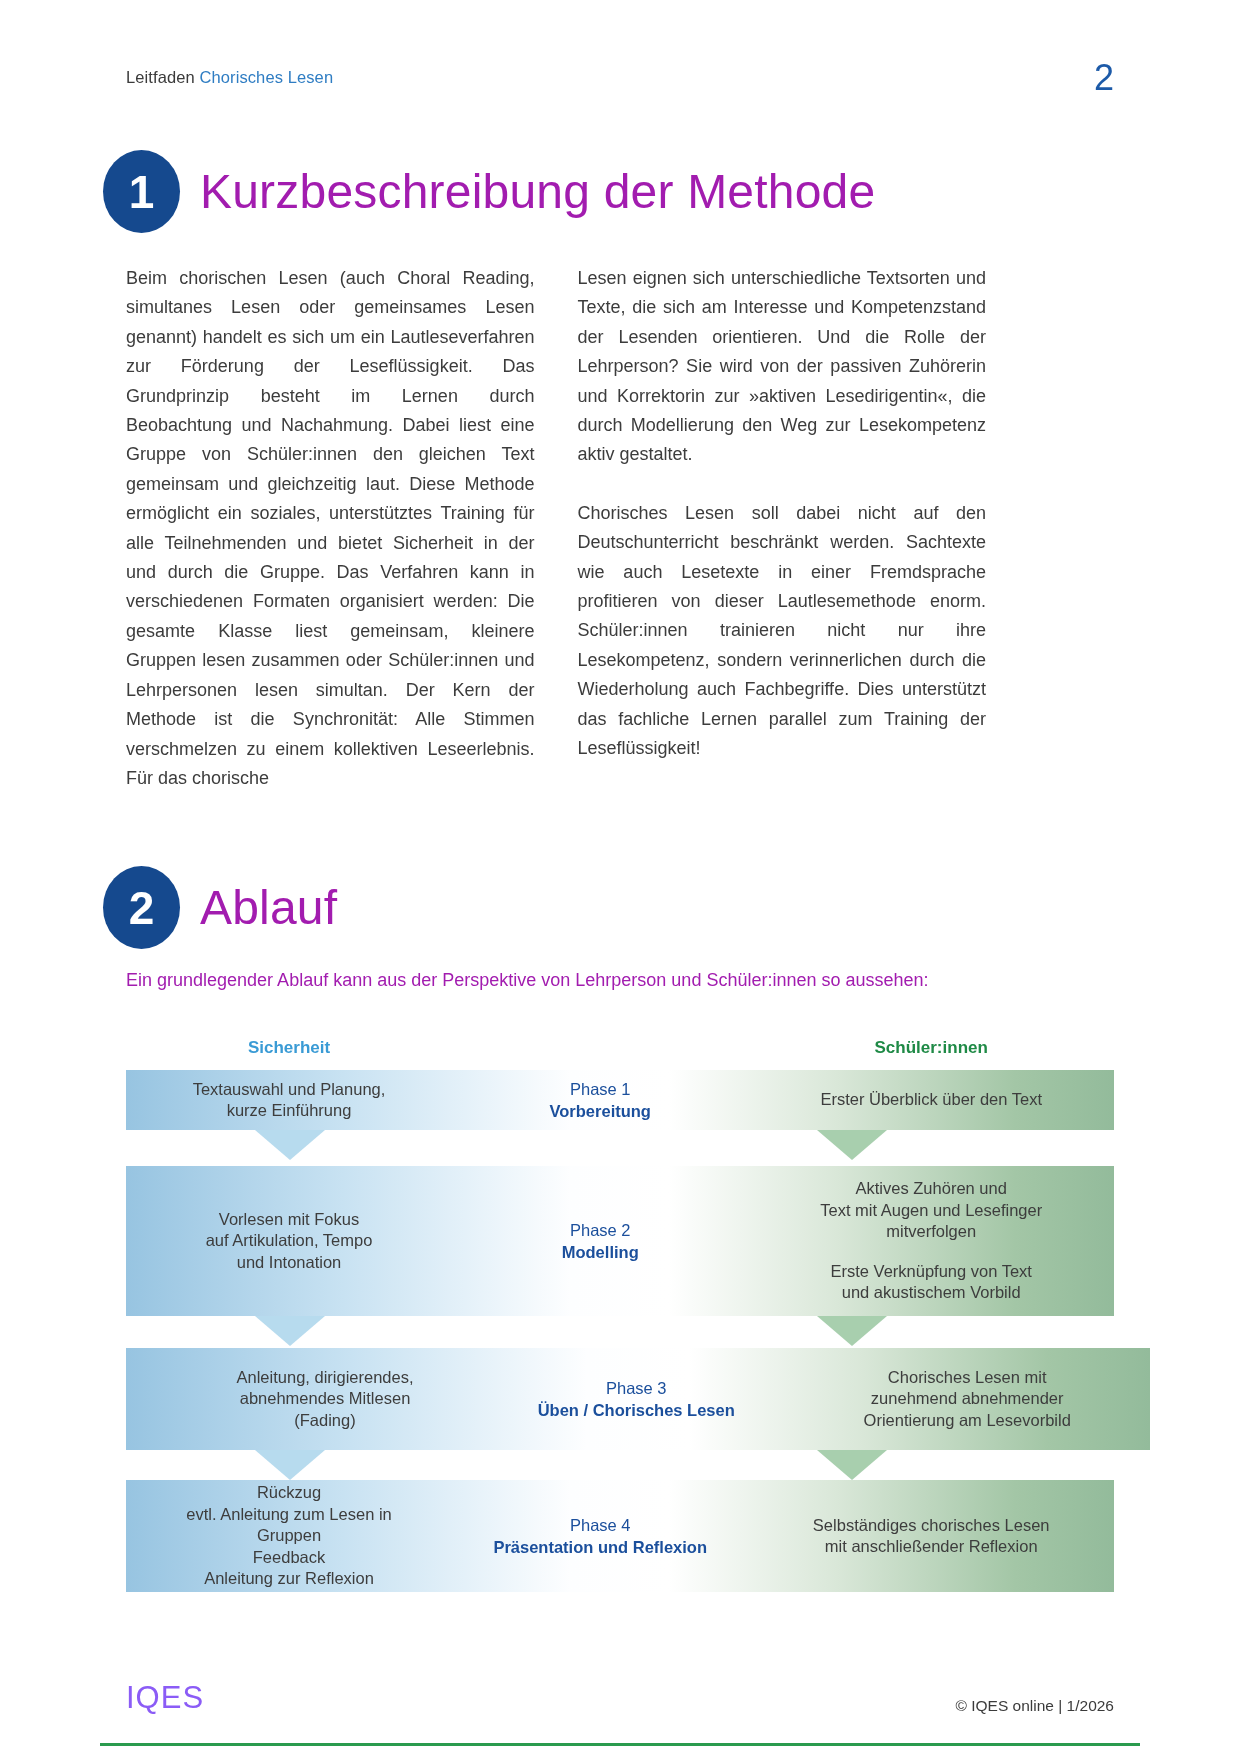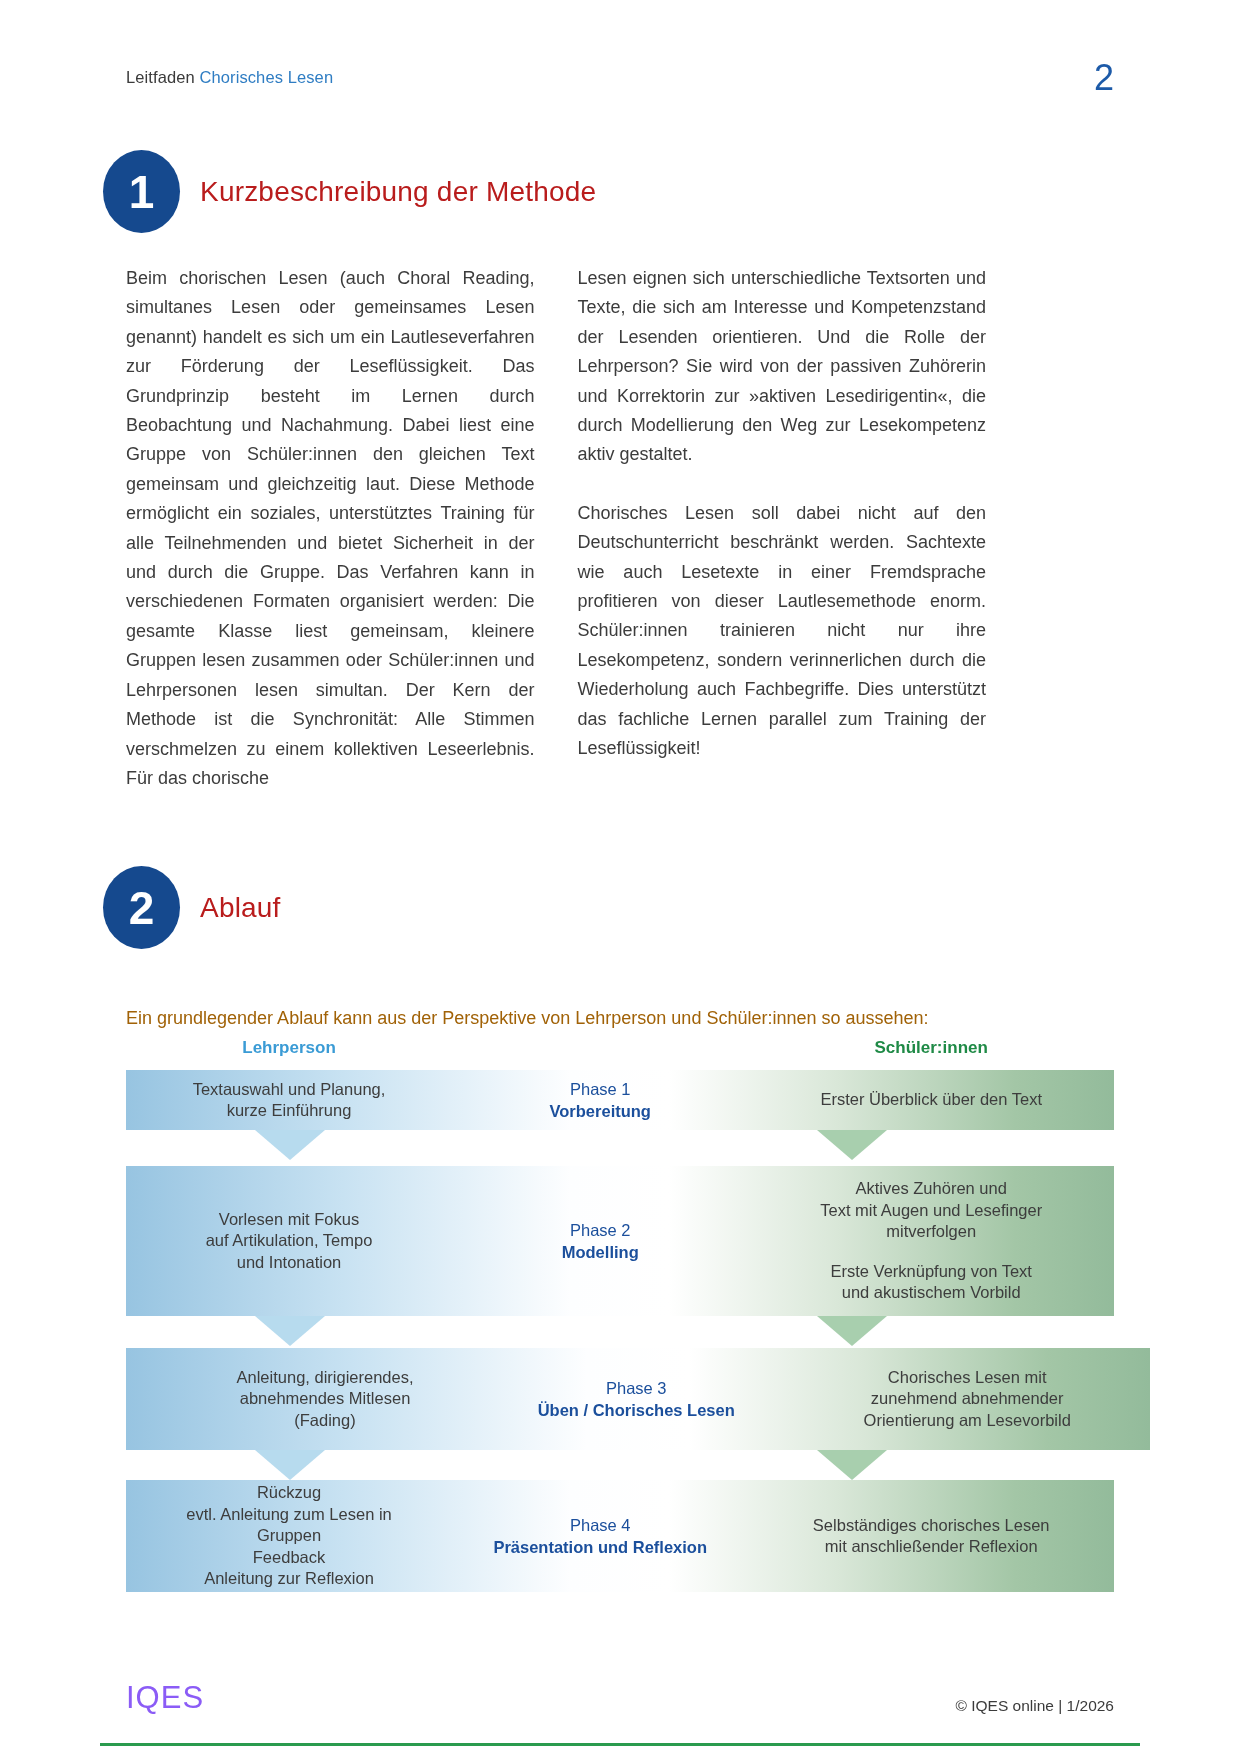--- a/index.html
+++ b/index.html
@@ -23,36 +23,36 @@
 
   
   .section-heading{position:absolute;left:103px;display:flex;align-items:center;}
   .num-circle{
     width:77px;height:83px;border-radius:50%;
     background:#15498e;color:#ffffff;
     display:flex;align-items:center;justify-content:center;
     font-size:46px;font-weight:bold;flex:0 0 auto;
   }
   .section-title{
-    font-size:28px;color:#b91c1c;font-weight:400;
+    font-size:48px;color:#a21caf;font-weight:400;
     margin-left:20px;letter-spacing:.2px;white-space:nowrap;
   }
   #sec1{top:150px;}
   #sec2{top:866px;}
 
   
   .columns{
     position:absolute;top:264px;left:126px;width:860px;
     display:flex;gap:43px;
   }
   .col{flex:1;font-size:18px;line-height:29.4px;text-align:justify;color:#3c3c3c;}
   .col p{margin:0 0 29px 0;}
 
   
-  .intro{position:absolute;top:1008px;left:126px;width:988px;font-size:18px;color:#a16207;}
+  .intro{position:absolute;top:970px;left:126px;width:988px;font-size:18px;color:#a21caf;}
 
   
   .diagram{position:absolute;top:1036px;left:126px;width:988px;}
   .diag-headers{display:flex;height:24px;margin-bottom:10px;font-size:17px;font-weight:bold;}
   .zone-l{width:33%;display:flex;align-items:center;justify-content:center;text-align:center;}
   .zone-c{width:30%;display:flex;flex-direction:column;align-items:center;justify-content:center;text-align:center;}
   .zone-r{width:37%;display:flex;flex-direction:column;align-items:center;justify-content:center;text-align:center;}
   .teacher-header{color:#3a9bd5;}
   .student-header{color:#1f8a46;}
   .d-row{
@@ -113,21 +113,21 @@
   <div class="section-heading" id="sec2">
     <div class="num-circle">2</div>
     <div class="section-title">Ablauf</div>
   </div>
 
   <div class="intro">Ein grundlegender Ablauf kann aus der Perspektive von Lehrperson und Schüler:innen so aussehen:</div>
 
   <div class="diagram">
 
     <div class="diag-headers">
-      <div class="zone-l teacher-header">Lehrperson</div>
+      <div class="zone-l teacher-header">Sicherheit</div>
       <div class="zone-c"></div>
       <div class="zone-r student-header">Schüler:innen</div>
     </div>
 
     <div class="d-row row1">
       <div class="zone-l cell">Textauswahl und Planung,
 kurze Einführung</div>
       <div class="zone-c">
         <div class="phase-label">Phase 1</div>
         <div class="phase-name">Vorbereitung</div>

